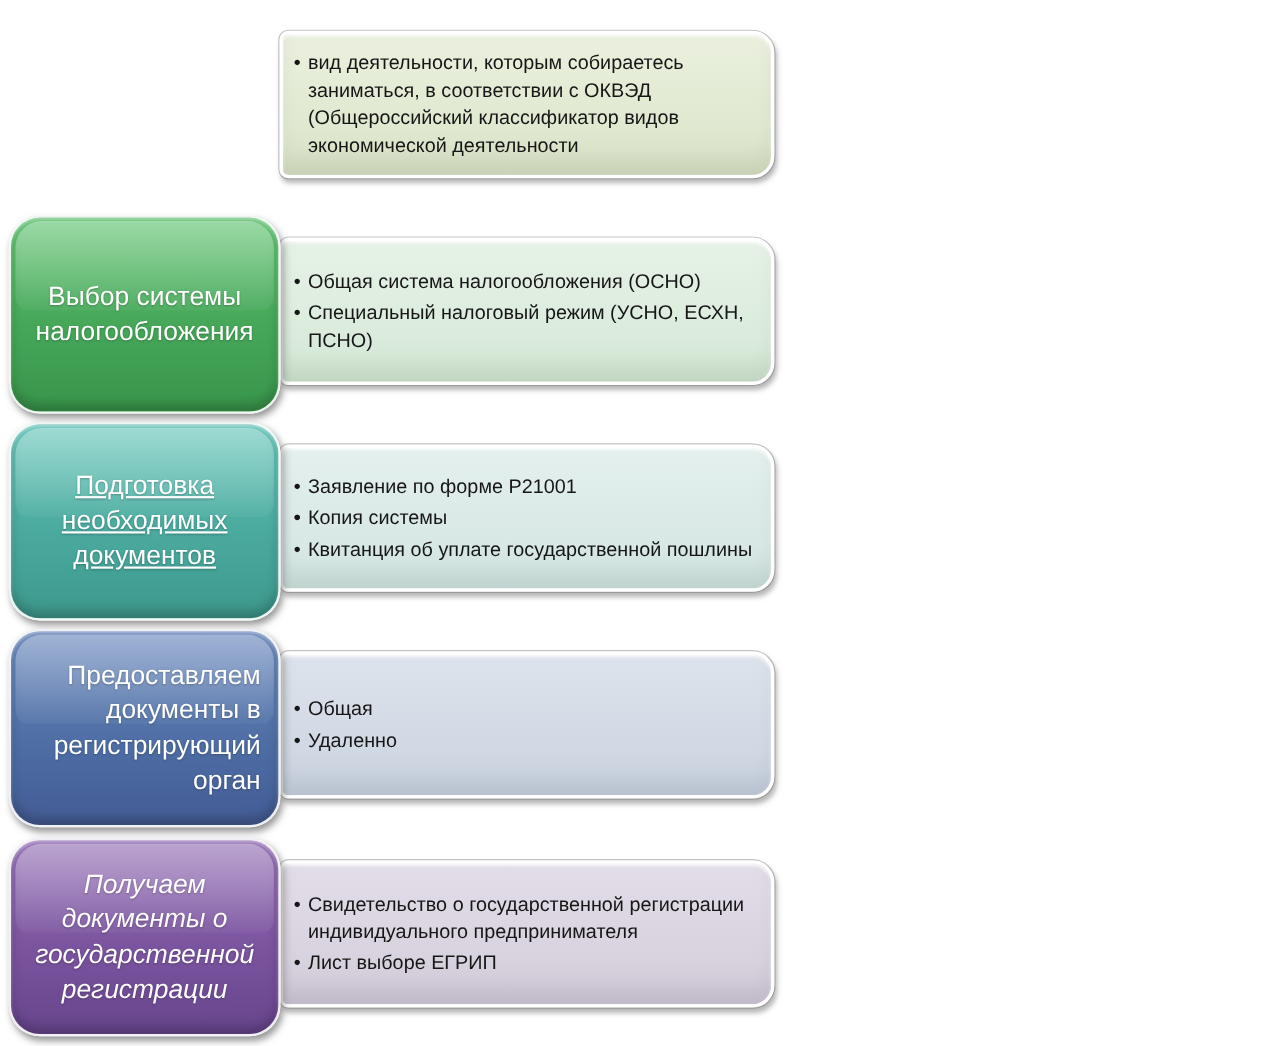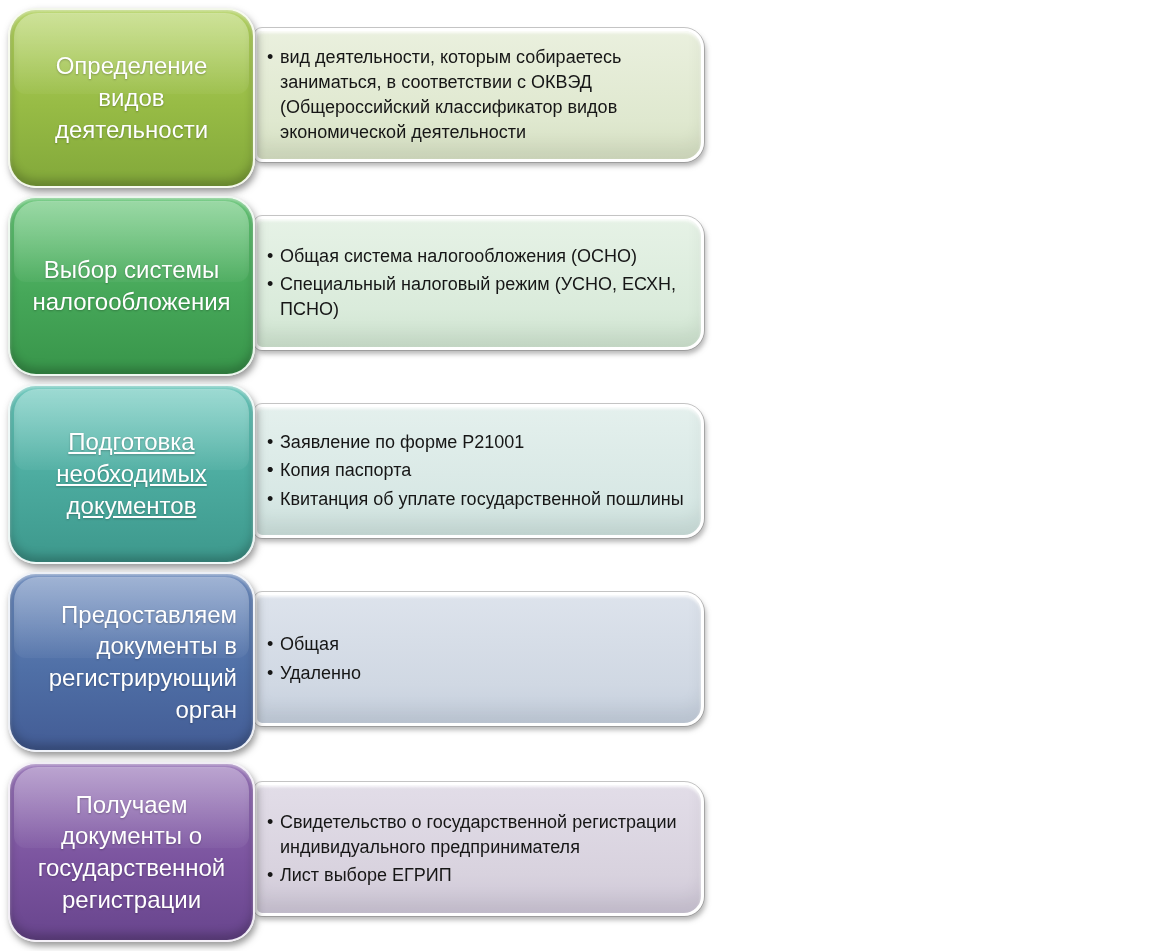--- a/index.html
+++ b/index.html
@@ -83,62 +83,59 @@
   }
   .bullets li { position: relative; padding-left: 15px; }
   .bullets li + li { margin-top: 3px; }
   .dot { position: absolute; left: 2px; top: 0; }
 
   
   .c1 .titlebox { background: linear-gradient(180deg, #B2D25F 0%, #97BB45 55%, #82A83A 100%); }
   .c2 .titlebox { background: linear-gradient(180deg, #62C473 0%, #46A759 55%, #38954A 100%); }
   .c3 .titlebox { background: linear-gradient(180deg, #66C6BA 0%, #4BAA9E 55%, #3D988C 100%); text-decoration: underline; }
   .c4 .titlebox { background: linear-gradient(180deg, #6A89BC 0%, #4F6FA6 55%, #435C95 100%); text-align: right; }
-  .c5 .titlebox { background: linear-gradient(180deg, #9571B6 0%, #7B549F 55%, #68458D 100%); }
+  .c5 .titlebox { background: linear-gradient(180deg, #9571B6 0%, #7B549F 55%, #68458D 100%); font-style: italic; }
 
   .c1 .panel { background: linear-gradient(180deg, #EAF0DE 0%, #DFE8CF 70%, #D5DFC2 100%); }
   .c2 .panel { background: linear-gradient(180deg, #E6F2E6 0%, #DAEBDB 70%, #CEE3CF 100%); }
   .c3 .panel { background: linear-gradient(180deg, #E4F0ED 0%, #D8E8E5 70%, #CCE0DC 100%); }
   .c4 .panel { background: linear-gradient(180deg, #DDE3EC 0%, #D0D8E3 70%, #C4CEDC 100%); }
   .c5 .panel { background: linear-gradient(180deg, #E2DDE8 0%, #D8D2DE 70%, #CCC5D5 100%); }
 </style>
 </head>
 <body>
 
 <div class="canvas">
 
   <section class="step r1 c1">
     <div class="panel">
       <ul class="bullets">
         <li><span class="dot">•</span><span>вид деятельности, которым собираетесь заниматься, в соответствии с ОКВЭД (Общероссийский классификатор видов экономической деятельности</span></li>
       </ul>
-    </div>
-    <div class="titlebox">
-      <span class="title-text">Определение видов деятельности</span>
     </div>
   </section>
 
   <section class="step r2 c2">
     <div class="panel">
       <ul class="bullets">
         <li><span class="dot">•</span><span>Общая система налогообложения (ОСНО)</span></li>
         <li><span class="dot">•</span><span>Специальный налоговый режим (УСНО, ЕСХН, ПСНО)</span></li>
       </ul>
     </div>
     <div class="titlebox">
       <span class="title-text">Выбор системы налогообложения</span>
     </div>
   </section>
 
   <section class="step r3 c3">
     <div class="panel">
       <ul class="bullets">
         <li><span class="dot">•</span><span>Заявление по форме Р21001</span></li>
         <li><span class="dot">•</span></li>
-        <li><span class="dot">•</span><span>Копия паспорта</span></li>
+        <li><span class="dot">•</span><span>Копия системы</span></li>
         <li><span class="dot">•</span><span>Квитанция об уплате государственной пошлины</span></li>
       </ul>
     </div>
     <div class="titlebox">
       <span class="title-text">Подготовка необходимых документов</span>
     </div>
   </section>
 
   <section class="step r4 c4">
     <div class="panel">

